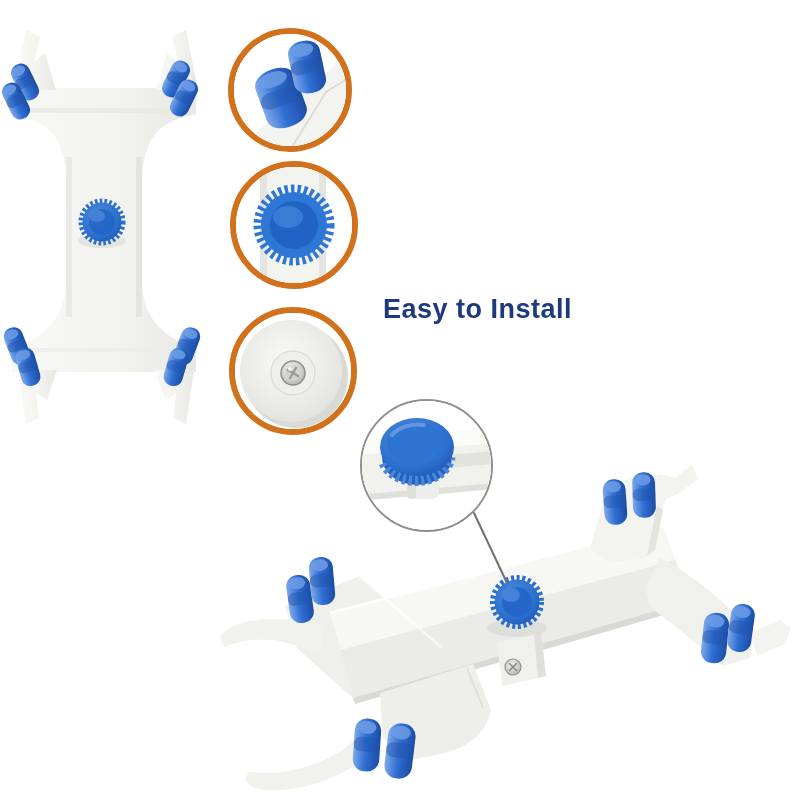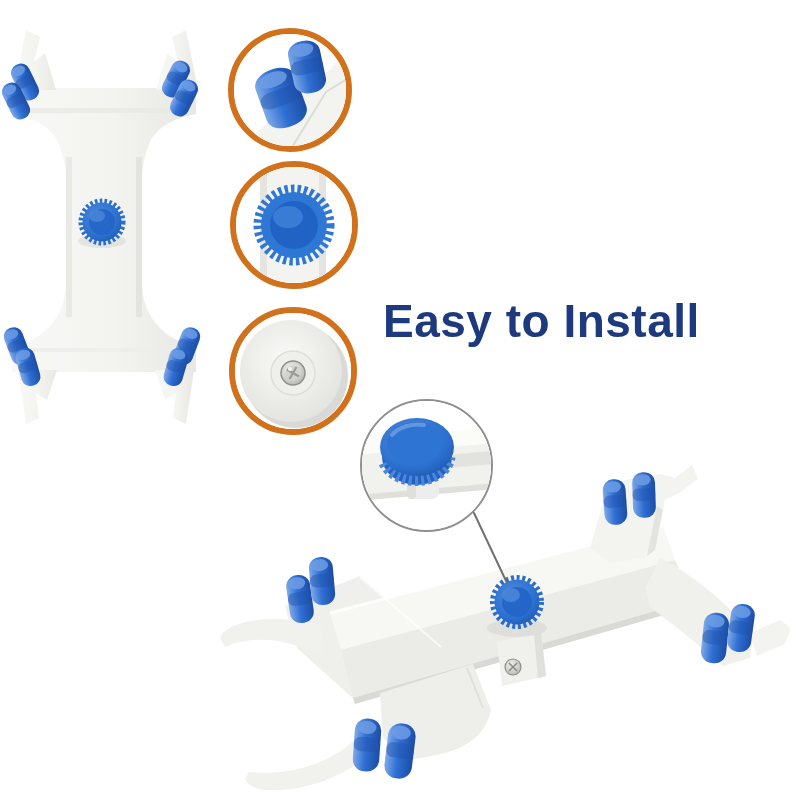--- a/index.html
+++ b/index.html
@@ -4,21 +4,21 @@
 <style>
   html,body{margin:0;padding:0;background:#ffffff;}
   .stage{position:relative;width:800px;height:800px;background:#ffffff;overflow:hidden;
          font-family:"Liberation Sans",sans-serif;}
   .fig{position:absolute;}
   .callout{position:absolute;border-radius:50%;overflow:hidden;background:#fff;box-sizing:border-box;}
   .callout.orange{border:6px solid #d2711c;}
   .callout.gray{border:2px solid #8f8f8f;}
   .callout svg{display:block;width:100%;height:100%;}
   .headline{position:absolute;left:383px;top:294px;width:300px;
-            font-size:46px;font-weight:bold;color:#1e3a7e;letter-spacing:.5px;white-space:nowrap;}
+            font-size:27px;font-weight:bold;color:#1e3a7e;letter-spacing:.5px;white-space:nowrap;}
 </style>
 </head>
 <body>
 
 <div class="stage">
 
   <svg class="fig" style="left:0;top:22px" width="212" height="408" viewBox="0 0 212 408">
     <defs>
       <linearGradient id="bodyG" x1="0" y1="0" x2="1" y2="0">
         <stop offset="0" stop-color="#f8f8f6"></stop>

